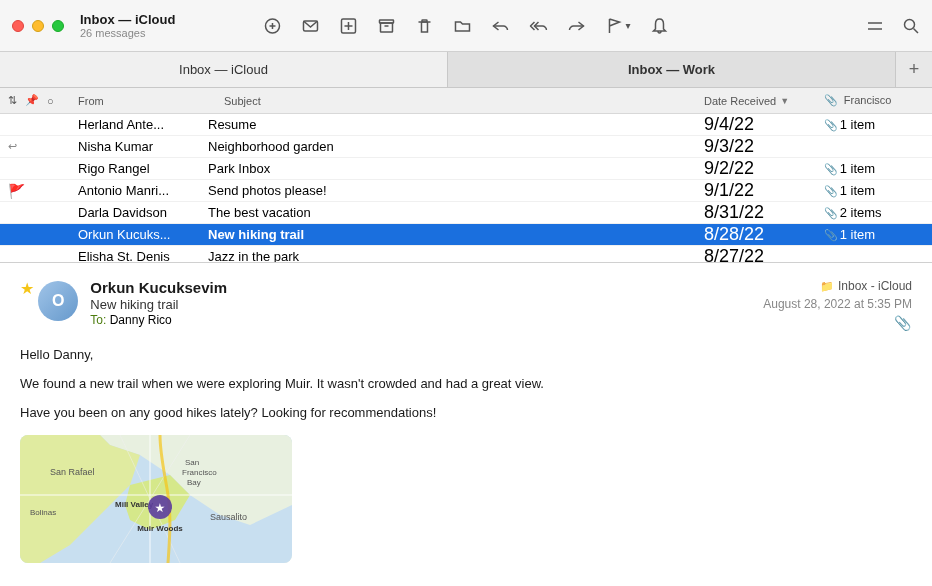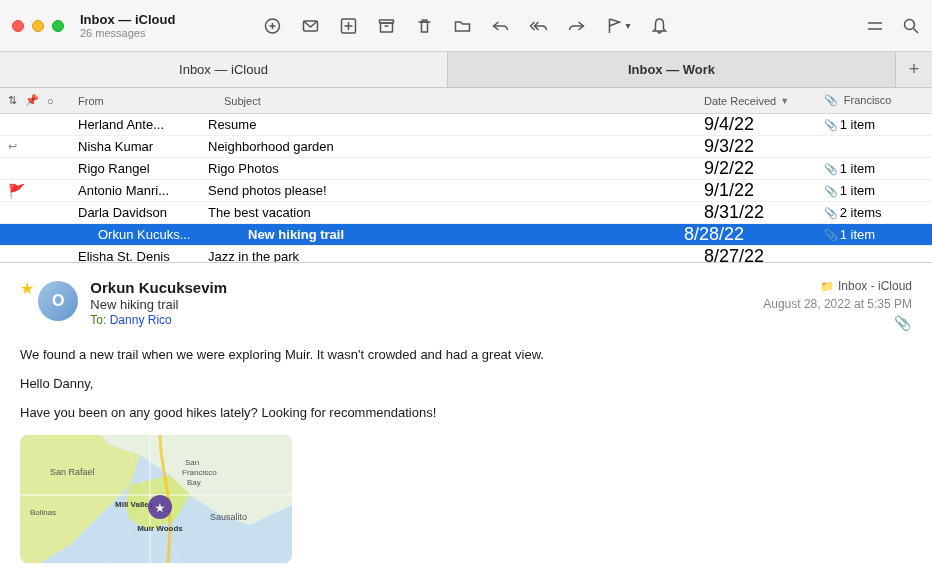--- a/index.html
+++ b/index.html
@@ -150,21 +150,20 @@
       display: flex;
       align-items: center;
       height: 22px;
       padding: 0 8px;
       border-bottom: 1px solid #f0f0f0;
       cursor: pointer;
     }
     .email-row.selected {
       background: #1a6fde;
       color: white;
-      gap: 20px;
     }
 
     .row-flags { width: 70px; display: flex; align-items: center; gap: 6px; }
     .row-from { width: 130px; font-size: 13px; overflow: hidden; text-overflow: ellipsis; white-space: nowrap; }
     .row-subject { flex: 1; font-size: 13px; overflow: hidden; text-overflow: ellipsis; white-space: nowrap; }
     .row-subject.selected-text { font-weight: 600; }
     .row-date { width: 120px; font-size: 18px; margin-left: 36px; }
     .row-attach { width: 100px; font-size: 13px; }
 
     .email-row.selected .row-date,
@@ -411,21 +410,21 @@
           <span style="font-size: 11px; color: rgb(136, 136, 136);">↩</span>
         </div>
         <div class="row-from">Nisha Kumar</div>
         <div class="row-subject">Neighborhood garden</div>
         <div class="row-date">9/3/22</div>
         <div class="row-attach"></div>
       </div>
       <div class="email-row">
         <div class="row-flags"></div>
         <div class="row-from">Rigo Rangel</div>
-        <div class="row-subject">Rigo Photos</div>
+        <div class="row-subject">Park Inbox</div>
         <div class="row-date">9/2/22</div>
         <div class="row-attach"><span class="attach-icon">📎</span>1 item</div>
       </div>
       <div class="email-row">
         <div class="row-flags">
           <span class="flag-dot">🚩</span>
         </div>
         <div class="row-from">Antonio Manri...</div>
         <div class="row-subject">Send photos please!</div>
         <div class="row-date">9/1/22</div>
@@ -456,36 +455,36 @@
 </div>
 
 <div class="detail-pane">
   <div class="detail-header">
     <span class="star-icon">★</span>
     <div class="avatar">O</div>
     <div class="detail-sender-info">
       <div class="sender-name">Orkun Kucuksevim</div>
       <div class="sender-subject">New hiking trail</div>
       <div class="sender-to">
-        <span>To:</span>&nbsp;<span style="color:#1d4ed8">Danny Rico</span>
+        <span>To:</span>&nbsp;<span style="color:#000000">Danny Rico</span>
       </div>
     </div>
     <div class="detail-meta">
       <div class="detail-inbox">
         <span class="inbox-folder-icon">📁</span>
         <span>Inbox - iCloud</span>
       </div>
       <div class="detail-date">August 28, 2022 at 5:35 PM</div>
       <div class="detail-attach-icon">📎</div>
     </div>
   </div>
 
   <div class="detail-body">
+    <p>Hello Danny,</p>
     <p>We found a new trail when we were exploring Muir. It wasn't crowded and had a great view.</p>
-    <p>Hello Danny,</p>
     <p>Have you been on any good hikes lately? Looking for recommendations!</p>
   </div>
 
   <div class="map-container">
     <svg class="map-svg" viewBox="0 0 272 128" xmlns="http://www.w3.org/2000/svg">
 
       <rect width="272" height="128" fill="#c8dff0"></rect>
 
       <polygon points="80,0 272,0 272,70 230,90 200,80 170,60 150,40 120,20 90,10 80,0" fill="#e8f0e0"></polygon>
 

